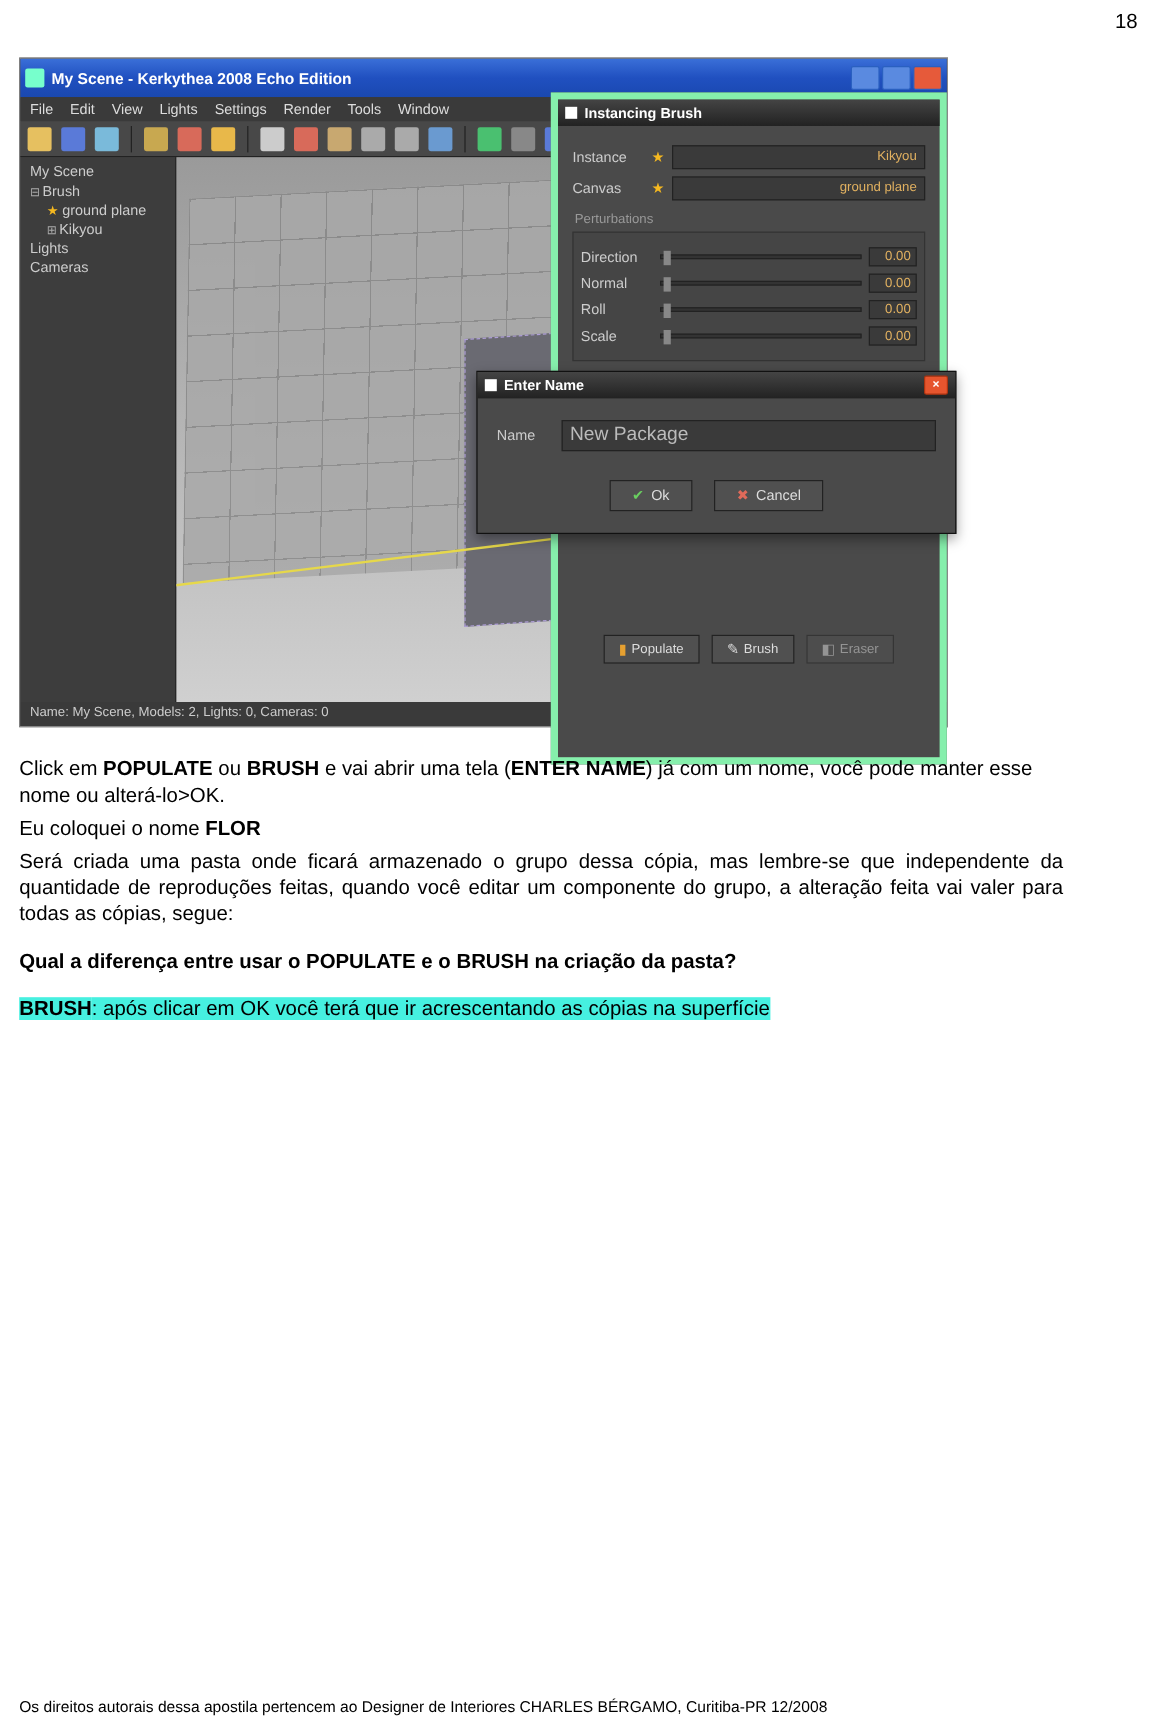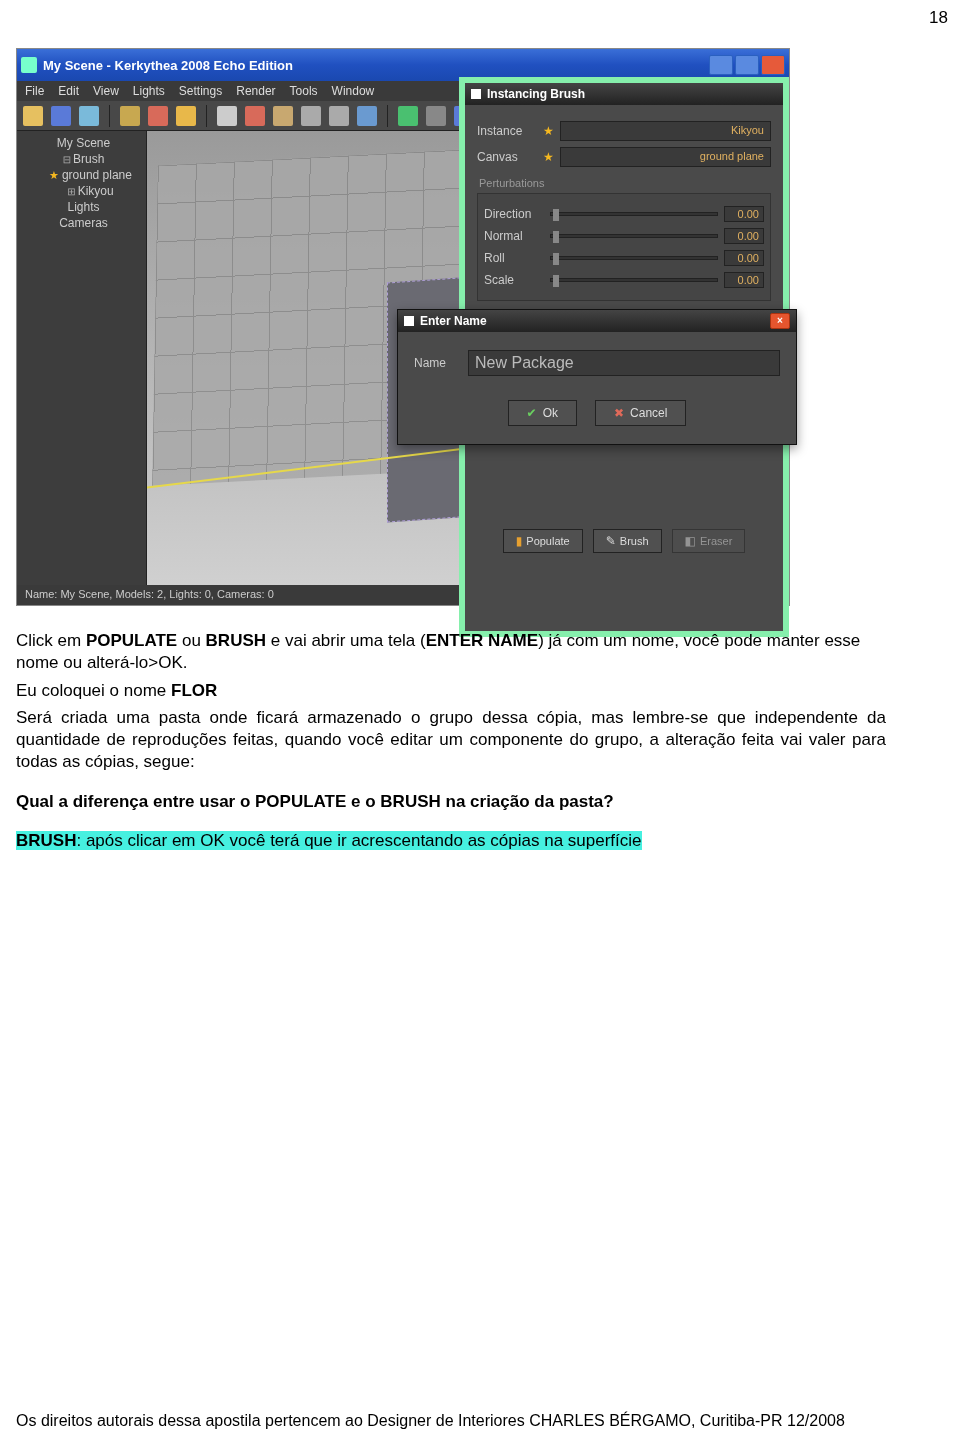--- a/index.html
+++ b/index.html
@@ -14,21 +14,21 @@
   .win-close { background:#e65a3a; }
   
   .menubar { height: 20px; background:#3a3a3a; display:flex; align-items:center; gap:14px; padding:0 8px; color:#ddd; font-size:12px; }
   
   .toolbar { height: 30px; background:#484848; display:flex; align-items:center; gap:8px; padding:0 6px; border-bottom:1px solid #222; }
   .tb-icon { width:20px; height:20px; border-radius:2px; }
   .tb-sep { width:1px; height:22px; background:#222; margin:0 2px;}
   
   .main { display:flex; height: calc(100% - 32px - 20px - 30px - 20px); }
   .tree { width: 130px; background:#3d3d3d; color:#ccc; font-size:12px; padding:4px; border-right:1px solid #222;}
-  .tree-item { padding:1px 0 1px 4px; white-space:nowrap;text-align:center; }
+  .tree-item { padding:1px 0 1px 4px; white-space:nowrap; }
   .tree-sub { padding-left: 18px; }
   .star { color:#f5b820; font-size:11px; margin-right:3px; }
   .plus { color:#aaa; font-size:10px; margin-right:2px; }
   .viewport { flex:1; background: linear-gradient(#9a9a9a,#d0d0d0); position:relative; overflow:hidden; }
   .grid-plane { position:absolute; top:20px; left:8px; width:560px; height:320px; transform: skewY(-3deg) skewX(-1deg); background: repeating-linear-gradient(to right, #888 0 1px, transparent 1px 38px), repeating-linear-gradient(to bottom, #888 0 1px, transparent 1px 38px); background-color:#a8a8a8; opacity:.85; }
   .dark-rect { position:absolute; top:140px; left:240px; width:330px; height:240px; background:#6a6a72; transform: skewY(-4deg); border:1px dashed #b0a0d8;}
   .yellow-line { position:absolute; top:320px; left:-10px; width:600px; height:2px; background:#e6d84a; transform:rotate(-7deg);}
   .gizmo { position:absolute; top:190px; left:372px; width:14px; height:14px; }
   .gizmo::before{content:""; position:absolute; width:60px; height:60px; left:-23px; top:-23px; border:2px solid #d04848; border-bottom-color:#48d048; border-right-color:#4848d0; border-radius:50%;}
   .statusbar { height:20px; background:#3a3a3a; color:#ccc; font-size:11px; padding:3px 8px; }
@@ -63,21 +63,21 @@
   .dlg-body .row input{flex:1; background:#3a3a3a; border:1px solid #222; color:#bbb; font-size:16px; padding:3px 6px;}
   .dlg-btns { display:flex; justify-content:center; gap:18px;}
   .dlg-btn { background:#505050; border:1px solid #222; padding:5px 18px; color:#ddd; font-size:12px; display:flex; align-items:center; gap:6px;}
   .ok-ico{color:#6ad060;} .cancel-ico{color:#e06a5a;}
   
   .body-text { position:absolute; top:630px; left:16px; width:870px; font-size:17px; line-height:1.28; color:#000;}
   .body-text p { margin-bottom: 6px; }
   .body-text .bold { font-weight:bold; }
   .body-text .hl { background:#46f0e0; }
   .body-text .hl-b { background:#46f0e0; font-weight:bold; }
-  .footer { position:absolute; bottom:12px; left:16px; width:870px; font-size:16px; }
+  .footer { position:absolute; bottom:12px; left:16px; width:870px; font-size:13px; }
 </style>
 </head>
 <body>
 
 <div class="page-number">18</div>
 
 <div class="screenshot">
   <div class="titlebar">
     <div class="app-icon"></div>
     <span>My Scene - Kerkythea 2008 Echo Edition</span>

